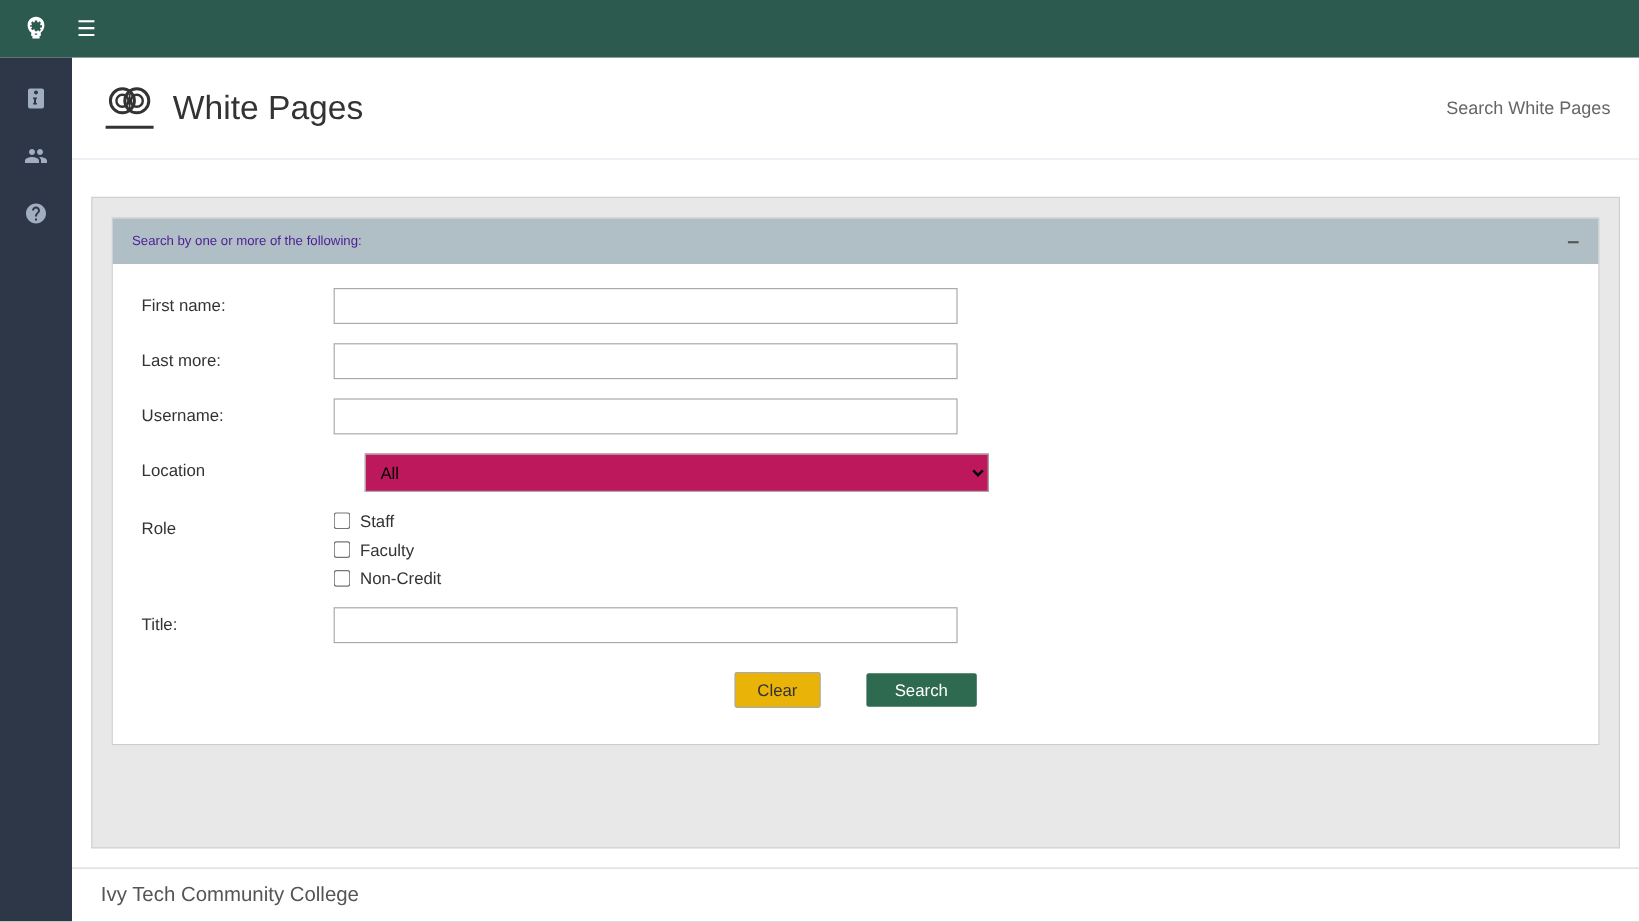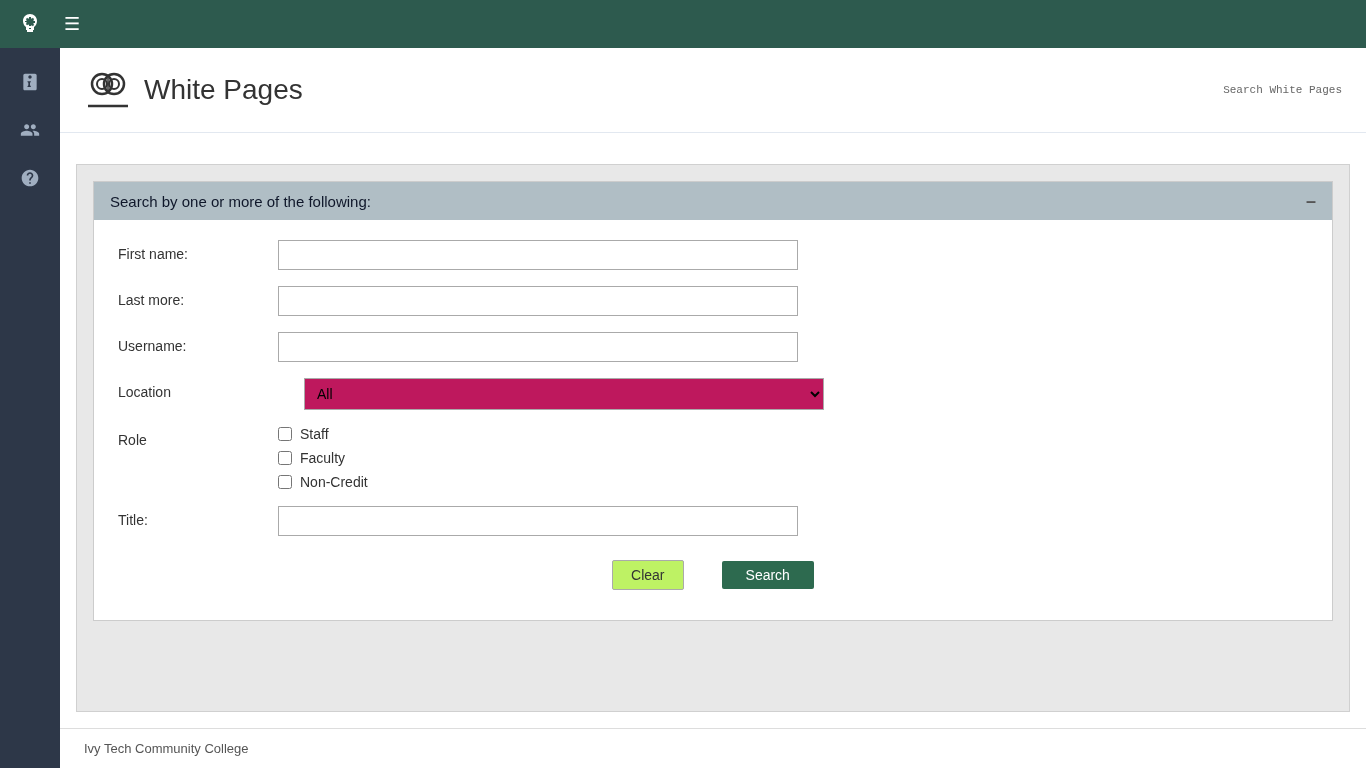--- a/index.html
+++ b/index.html
@@ -118,23 +118,22 @@
       display: flex;
       align-items: center;
       justify-content: center;
     }
     .page-title {
       font-size: 28px;
       font-weight: 400;
       color: #333;
     }
     .breadcrumb-text {
-      font-size: 11px;
+      font-size: 15px;
       color: #666;
-      font-family: Liberation Mono, monospace;
     }
 
     
     .search-panel-container {
       background: #e8e8e8;
       margin: 16px;
       padding: 16px;
       border: 1px solid #d0d0d0;
       flex: 1;
       overflow-y: auto;
@@ -147,22 +146,22 @@
     }
     .search-form-header {
       background: #b0bec5;
       padding: 10px 16px;
       display: flex;
       align-items: center;
       justify-content: space-between;
       cursor: pointer;
     }
     .search-form-header-text {
-      font-size: 15px;
-      color: #0f172a;
+      font-size: 11px;
+      color: #4c1d95;
     }
     .collapse-btn {
       background: none;
       border: none;
       font-size: 18px;
       cursor: pointer;
       color: #555;
       font-weight: bold;
       line-height: 1;
     }
@@ -232,21 +231,21 @@
       display: flex;
       align-items: center;
       justify-content: center;
       gap: 10px;
       margin-top: 24px;
     }
     .btn-clear {
       padding: 6px 18px;
       font-size: 14px;
       border: 1px solid #aaa;
-      background: #bef264;
+      background: #eab308;
       cursor: pointer;
       border-radius: 2px;
       color: #333;
     }
     .btn-search {
       padding: 6px 24px;
       font-size: 14px;
       border: none;
       background: #2d6a4f;
       color: white;
@@ -254,21 +253,21 @@
       border-radius: 2px;
       font-weight: 500;
       margin-left: 28px;
     }
 
     
     .footer {
       background: white;
       padding: 12px 24px;
       border-top: 1px solid #ddd;
-      font-size: 13px;
+      font-size: 17px;
       color: #555;
       flex-shrink: 0;
     }
   </style>
 </head>
 <body>
 
 <div class="top-bar">
   <div class="top-bar-logo">
     <svg viewBox="0 0 24 24" xmlns="http://www.w3.org/2000/svg">

